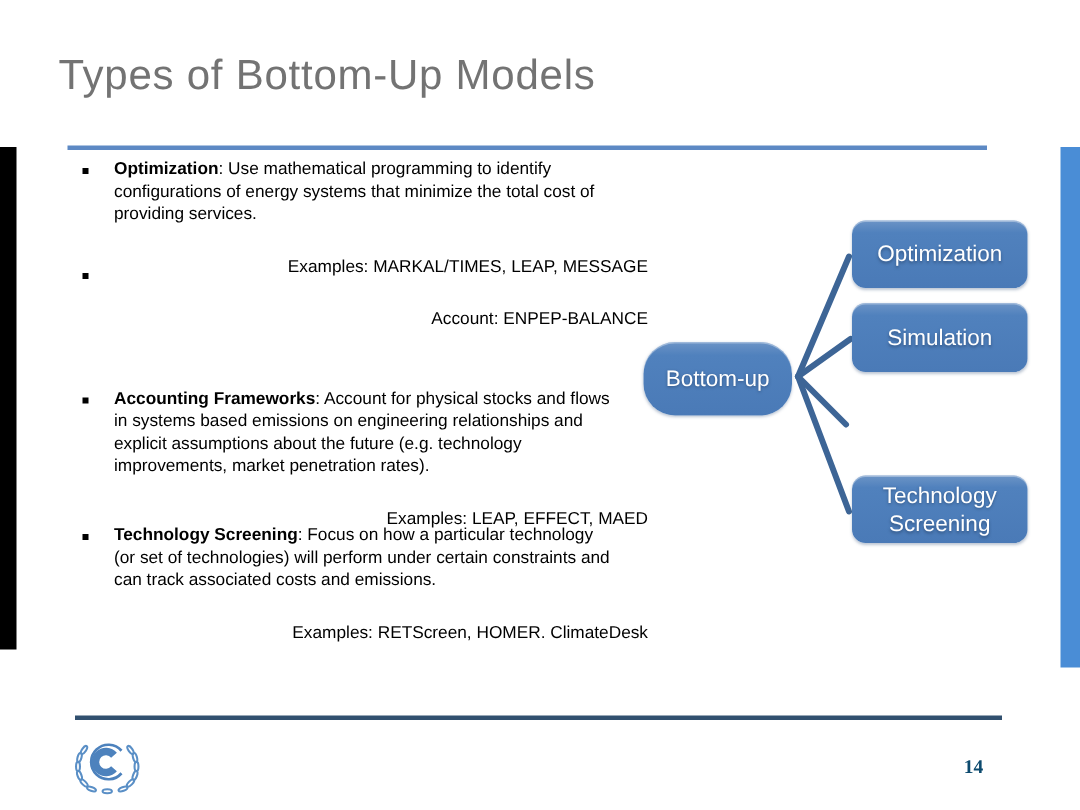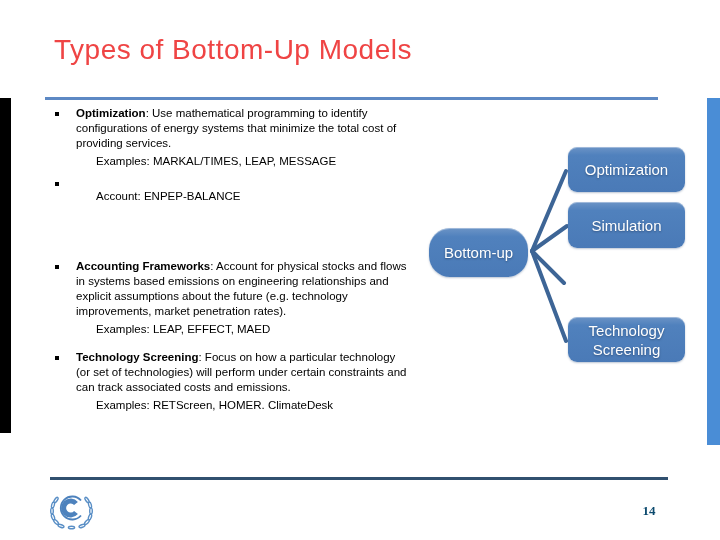--- a/index.html
+++ b/index.html
@@ -6,34 +6,34 @@
   .slide {
     position:relative; width:720px; height:540px; margin:0 auto;
     background:#ffffff; overflow:hidden;
     font-family:"Liberation Sans", sans-serif;
   }
   .abs { position:absolute; }
 
   .black-bar { left:0; top:98px; width:11px; height:335px; background:#000; }
 
   .page-title {
-    left:54px; top:34px; width:620px;
-    font-size:28px; line-height:32px; color:#ef4444;
+    left:39px; top:34px; width:620px;
+    font-size:28px; line-height:32px; color:#737373;
     letter-spacing:0.5px;
   }
   .title-rule { left:45px; top:97px; width:613px; height:3px; background:#5d89c4; }
 
   .bullets { left:52px; top:104px; width:380px; height:345px; }
   .bullet-group { position:absolute; left:0; width:380px; }
   .g1 { top:2px; } .g2 { top:72px; } .g3 { top:155px; } .g4 { top:246px; }
   .bullet-row { display:flex; align-items:flex-start; }
   .marker { flex:none; width:4px; height:4px; background:#000; margin:6px 17px 0 3px; }
   .bullet-text { width:334px; font-size:11.5px; line-height:15px; color:#000; }
   .bullet-text b { font-weight:700; }
-  .examples { margin-top:3px; padding-left:44px; font-size:11.5px; line-height:14px; color:#000; }
+  .examples { margin-top:20px; padding-left:44px; font-size:11.5px; line-height:14px; color:#000;text-align:right; }
 
   .connectors { left:420px; top:140px; width:170px; height:220px; }
   .connectors line { stroke:#3d6596; stroke-width:4; stroke-linecap:round; }
 
   .dbox {
     border-radius:9px; color:#fff;
     background:linear-gradient(180deg,#6c94c6 0%,#5081bd 18%,#4a7ab7 100%);
     box-shadow: inset 0 1px 0 rgba(255,255,255,.35), 0 1px 2px rgba(60,90,130,.35);
     display:flex; align-items:center; justify-content:center;
     text-align:center; font-size:15px; line-height:19px;

